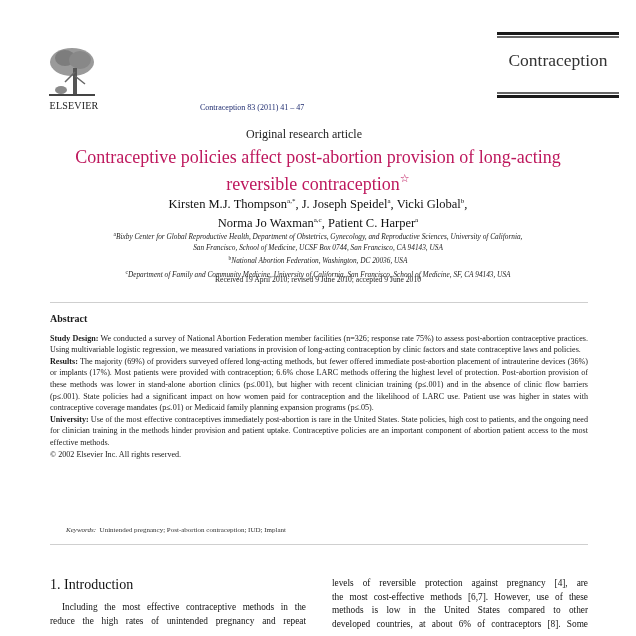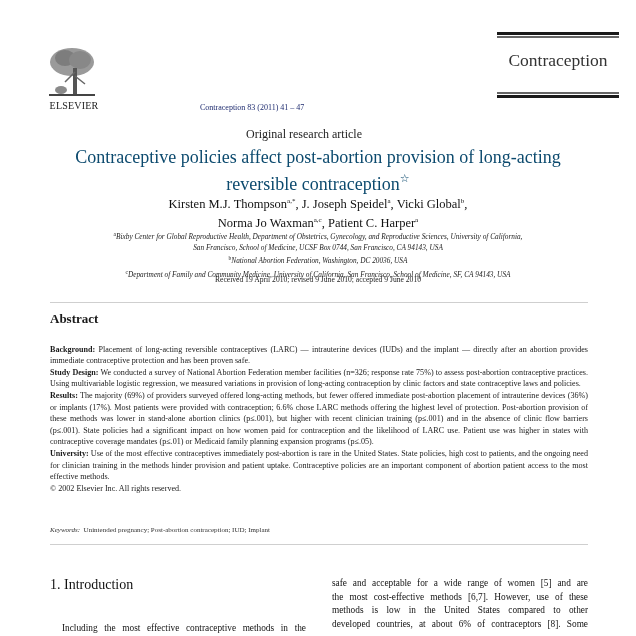--- a/index.html
+++ b/index.html
@@ -13,45 +13,45 @@
     #logo-text { left: 44px; top: 100px; width: 60px; font-size: 10px; letter-spacing: 0.2px; color: #222; text-align: center; }
     #citation { left: 200px; top: 103px; width: 230px; text-align: left; font-size: 8px; color: #1d2a6e; }
     #journal-box { left: 497px; top: 32px; width: 122px; height: 67px; }
     .jbar { position: absolute; left: 0; width: 122px; }
     .jbar .t { height: 3px; background: #1a1a1a; }
     .jbar .m { height: 1px; background: #fff; }
     .jbar .b { height: 2px; background: #666; }
     #journal-name { position: absolute; left: 0; top: 18px; width: 122px; text-align: center; font-size: 17.5px; color: #333; }
 
     #article-type { left: 0; top: 127px; width: 608px; text-align: center; font-size: 12px; color: #222; }
-    #title { left: 40px; top: 147px; width: 556px; text-align: center; font-size: 18px; line-height: 21px; color: #0c4a6e; }
+    #title { left: 40px; top: 147px; width: 556px; text-align: center; font-size: 18px; line-height: 21px; color: #be185d; }
     #title sup { font-size: 11px; vertical-align: 8px; }
     #authors { left: 40px; top: 193px; width: 556px; text-align: center; font-size: 12.5px; line-height: 16px; }
     #authors sup { font-size: 7px; vertical-align: 5px; }
     #affils { left: 40px; top: 229px; width: 556px; text-align: center; font-size: 7.3px; line-height: 10.5px; font-style: italic; color: #222; }
     #affils sup { font-size: 5.5px; vertical-align: 3px; font-style: normal; }
     #dates { left: 40px; top: 275px; width: 556px; text-align: center; font-size: 7.6px; color: #222; }
 
     .rule { height: 1px; background: #cfcfcf; }
     #rule1 { left: 50px; top: 302px; width: 538px; }
     #rule2 { left: 50px; top: 544px; width: 538px; }
 
     #abstract { left: 50px; top: 313px; width: 538px; font-size: 8.1px; line-height: 11.6px; color: #1a1a1a; text-align: justify; }
-    #abstract-head { font-weight: bold; font-size: 13px; margin-bottom: 19px; }
+    #abstract-head { font-weight: bold; font-size: 10px; margin-bottom: 8px; }
     .para b { font-weight: bold; }
     #keywords { left: 50px; top: 526px; width: 538px; font-size: 7px; color: #333; }
-    #keywords i { font-style: italic; }
+    #keywords i { font-style: italic; margin-left: 16px; }
 
     
     #intro-head { left: 50px; top: 577px; font-size: 14px; font-weight: normal; }
     #col-left { left: 50px; top: 601px; width: 256px; font-size: 9.3px; line-height: 13.5px; text-align: justify; text-align-last: justify; }
     #col-left .indent { text-indent: 12px; }
     #col-right { left: 332px; top: 577px; width: 256px; font-size: 9.3px; line-height: 13.5px; text-align: justify; }
     #col-right span { display: block; text-align: justify; text-align-last: justify; white-space: nowrap; overflow: hidden; }
-    #col-left span { display: block; white-space: nowrap; margin-top: 21px; }
+    #col-left span { display: block; white-space: nowrap; }
   </style>
 </head>
 <body>
 
 <div id="logo" class="abs">
   <svg width="50" height="52" viewBox="0 0 50 52">
     <rect x="0" y="0" width="50" height="52" fill="#fff"></rect>
     <ellipse cx="25" cy="16" rx="22" ry="14" fill="#9a9a9a"></ellipse>
     <ellipse cx="18" cy="12" rx="10" ry="8" fill="#7d7d7d"></ellipse>
     <ellipse cx="33" cy="14" rx="11" ry="9" fill="#888"></ellipse>
@@ -99,38 +99,37 @@
   <div><sup>b</sup><span>National Abortion Federation, Washington, DC 20036, USA</span></div>
   <div><sup>c</sup><span>Department of Family and Community Medicine, University of California, San Francisco, School of Medicine, SF, CA 94143, USA</span></div>
 </div>
 
 <div id="dates" class="abs">Received 19 April 2010; revised 9 June 2010; accepted 9 June 2010</div>
 
 <div id="rule1" class="abs rule"></div>
 
 <div id="abstract" class="abs">
   <div id="abstract-head">Abstract</div>
-  <div class="para"><b>Background:</b><span> Placement of long-acting reversible contraceptives (LARC) — intrauterine devices (IUDs) and the implant — directly after an abortion provides immediate contraceptive protection and has been proven safe.</span></div>
   <div class="para"><b>Study Design:</b><span> We conducted a survey of National Abortion Federation member facilities (n=326; response rate 75%) to assess post-abortion contraceptive practices. Using multivariable logistic regression, we measured variations in provision of long-acting contraception by clinic factors and state contraceptive laws and policies.</span></div>
   <div class="para"><b>Results:</b><span> The majority (69%) of providers surveyed offered long-acting methods, but fewer offered immediate post-abortion placement of intrauterine devices (36%) or implants (17%). Most patients were provided with contraception; 6.6% chose LARC methods offering the highest level of protection. Post-abortion provision of these methods was lower in stand-alone abortion clinics (p≤.001), but higher with recent clinician training (p≤.001) and in the absence of clinic flow barriers (p≤.001). State policies had a significant impact on how women paid for contraception and the likelihood of LARC use. Patient use was higher in states with contraceptive coverage mandates (p≤.01) or Medicaid family planning expansion programs (p≤.05).</span></div>
   <div class="para"><b>University:</b><span> Use of the most effective contraceptives immediately post-abortion is rare in the United States. State policies, high cost to patients, and the ongoing need for clinician training in the methods hinder provision and patient uptake. Contraceptive policies are an important component of abortion patient access to the most effective methods.</span></div>
   <div class="para">© 2002 Elsevier Inc. All rights reserved.</div>
 </div>
 
 <div id="keywords" class="abs">
   <i>Keywords:</i>&nbsp;&nbsp;<span>Unintended pregnancy; Post-abortion contraception; IUD; Implant</span>
 </div>
 
 <div id="rule2" class="abs rule"></div>
 
 <div id="intro-head" class="abs">1. Introduction</div>
 
 <div id="col-left" class="abs">
   <span class="indent">Including the most effective contraceptive methods in the</span>
   <span>reduce the high rates of unintended pregnancy and repeat</span>
 </div>
 
 <div id="col-right" class="abs">
-  <span>safe and acceptable for a wide range of women [5] and are</span>
+  <span>levels of reversible protection against pregnancy [4], are</span>
   <span>the most cost-effective methods [6,7]. However, use of these</span>
   <span>methods is low in the United States compared to other</span>
   <span>developed countries, at about 6% of contraceptors [8]. Some</span>
 </div>
 
 </body></html>

